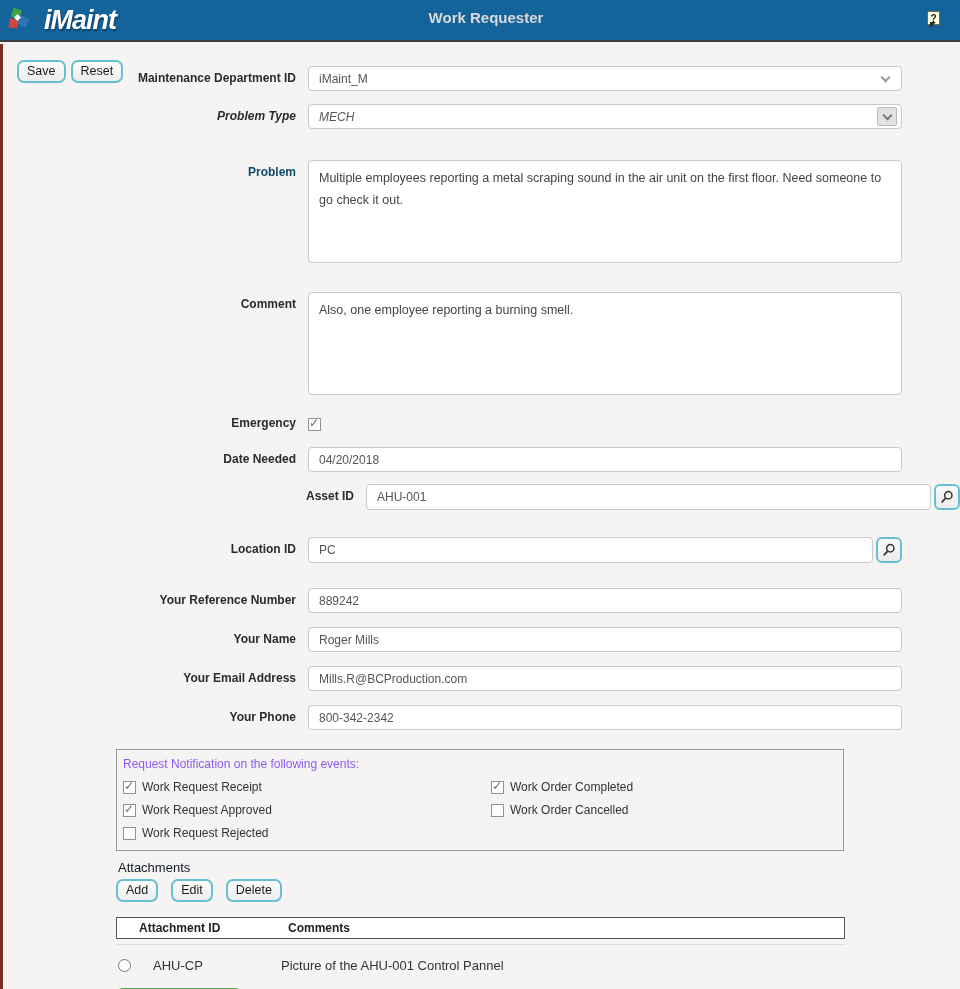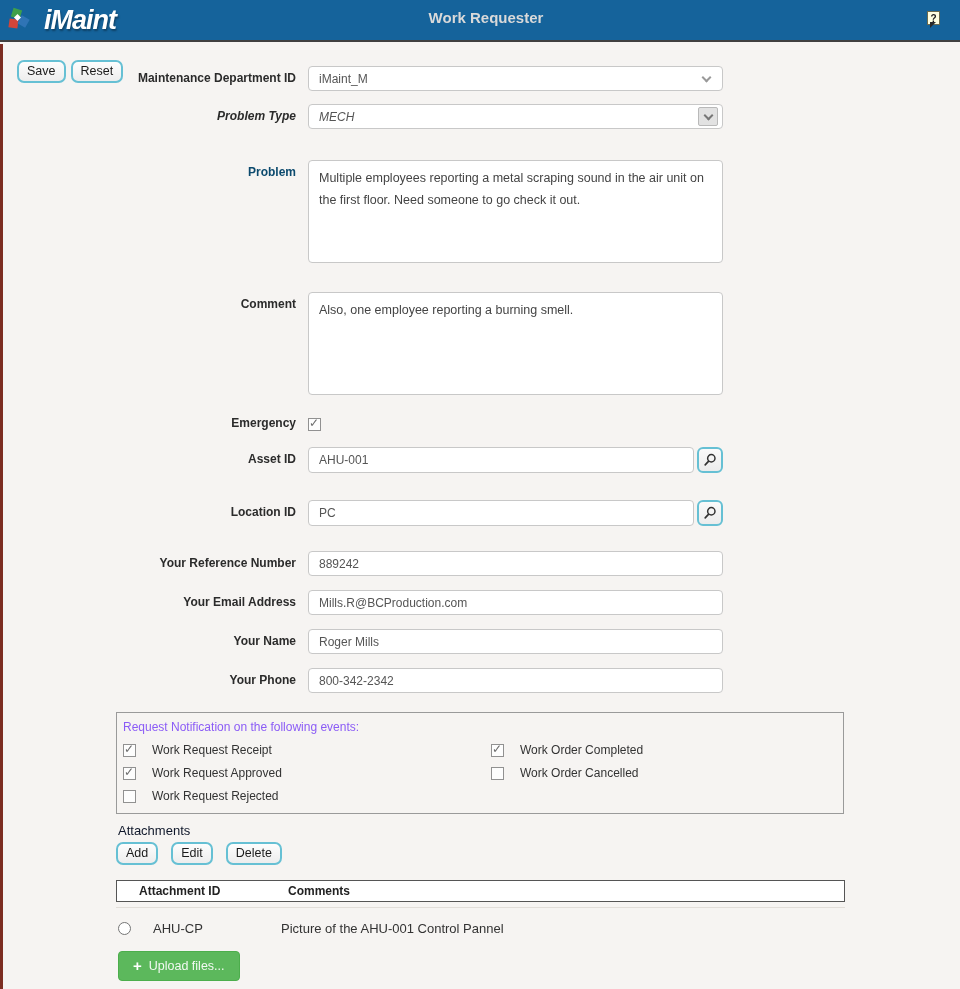--- a/index.html
+++ b/index.html
@@ -24,21 +24,21 @@
 
   
   .toolbar { position:absolute; top:60px; left:17px; display:flex; gap:5px; }
   .tbtn { font-family:"Liberation Sans", sans-serif; font-size:12.5px; color:#1a1a1a; background:linear-gradient(#fdfdfd,#ededed); border:2px solid #66c0d4; border-radius:7px; padding:2px 8px 3px; cursor:pointer; }
 
   
   .form { padding-top:24px; }
   .frow { display:flex; }
   .flabel { width:308px; text-align:right; padding-right:12px; padding-top:5px; font-size:12px; font-weight:bold; color:#2b2b2b; }
   .flabel.red { color:#0c4a6e; }
-  .fctrl { width:415px; }
+  .fctrl { width:594px; }
 
   .tinput { width:100%; height:25px; border:1px solid #c8c8c8; border-radius:4px; background:#fff; font-family:"Liberation Sans", sans-serif; font-size:12px; color:#555; padding:0 10px; outline:none; }
   .tarea { width:100%; height:103px; border:1px solid #c8c8c8; border-radius:4px; background:#fff; font-family:"Liberation Sans", sans-serif; font-size:12.5px; color:#444; padding:7px 10px; line-height:1.75; resize:none; outline:none; }
 
   .selbox { position:relative; width:100%; height:25px; border:1px solid #c8c8c8; border-radius:4px; background:#fff; font-size:12px; color:#555; padding:5px 30px 0 10px; cursor:pointer; }
   .chev { position:absolute; right:12px; top:7px; width:7px; height:7px; border-right:2px solid #999; border-bottom:2px solid #999; transform:rotate(45deg); }
   .greybtn { position:absolute; right:4px; top:2px; width:20px; height:19px; background:#e2e2e2; border:1px solid #b9b9b9; border-radius:2px; }
   .greybtn .chev { right:5px; top:4px; border-color:#777; }
 
   .searchrow { display:flex; gap:3px; align-items:center; }
@@ -49,21 +49,21 @@
   .cb { appearance:none; -webkit-appearance:none; width:13px; height:13px; border:1px solid #919191; background:#fdfdfd; position:relative; cursor:pointer; vertical-align:-2px; }
   .cb:checked::after { content:"\2713"; position:absolute; left:0px; top:-3px; font-size:12px; color:#6e6e6e; }
   .rd { appearance:none; -webkit-appearance:none; width:13px; height:13px; border:1px solid #757575; border-radius:50%; background:#fff; cursor:pointer; }
 
   
   .notif { margin:19px 0 0 116px; width:728px; border:1px solid #9a9a9a; padding:7px 10px 10px 6px; background:transparent; }
   .notif-title { font-size:12px; color:#8b5cf6; margin-bottom:9px; }
   .notif-cols { display:flex; }
   .ncol { display:flex; flex-direction:column; gap:9px; }
   .ncol.left { width:368px; }
-  .nitem { display:flex; align-items:center; gap:16px; font-size:12px; color:#333; }
+  .nitem { display:flex; align-items:center; gap:6px; font-size:12px; color:#333; }
 
   
   .att-title { margin:9px 0 0 118px; font-size:13px; color:#0f172a; }
   .att-btns { margin:4px 0 0 116px; display:flex; gap:13px; }
   .att-table { margin:15px 0 0 116px; width:729px; height:22px; border:1px solid #555; background:#fff; display:flex; align-items:center; font-size:12px; font-weight:bold; color:#222; }
   .att-th1 { padding-left:22px; width:171px; }
   .att-underline { margin-left:116px; width:729px; height:6px; border-bottom:1px solid #e2ded9; }
   .att-row { margin:13px 0 0 118px; display:flex; align-items:center; font-size:13px; color:#333; }
   .att-row .idcell { width:150px; padding-left:22px; }
   .upload { margin:15px 0 0 118px; display:inline-flex; align-items:center; gap:7px; background:#5cb85c; border:1px solid #4cae4c; border-radius:4px; color:#fff; font-family:"Liberation Sans", sans-serif; font-size:12.5px; padding:6px 14px 7px; cursor:pointer; }
@@ -132,22 +132,28 @@
     </div>
   </div>
 
   <div class="frow" style="margin-bottom:14px;">
     <div class="flabel" style="padding-top:1px;">Emergency</div>
     <div class="fctrl">
       <input type="checkbox" class="cb" checked="" style="">
     </div>
   </div>
 
-
-  <div class="frow" style="margin-bottom:27px;">
+  <div class="frow" style="margin-bottom:12px;">
+    <div class="flabel">Date Needed</div>
+    <div class="fctrl">
+      <input class="tinput" value="04/20/2018" style="">
+    </div>
+  </div>
+
+  <div class="frow" style="margin-bottom:27px;justify-content:flex-end;">
     <div class="flabel">Asset ID</div>
     <div class="fctrl">
       <div class="searchrow">
         <input class="tinput" value="AHU-001" style="">
         <button class="sbtn">
           <svg width="14" height="14" viewBox="0 0 16 16">
               <circle cx="9.5" cy="6" r="4.2" fill="none" stroke="#333" stroke-width="1.7"></circle>
               <line x1="6.2" y1="9.6" x2="2.5" y2="13.6" stroke="#333" stroke-width="1.9" stroke-linecap="round"></line>
             </svg>
         </button>
@@ -171,30 +177,30 @@
   </div>
 
   <div class="frow" style="margin-bottom:14px;">
     <div class="flabel">Your Reference Number</div>
     <div class="fctrl">
       <input class="tinput" value="889242" style="">
     </div>
   </div>
 
   <div class="frow" style="margin-bottom:14px;">
+    <div class="flabel">Your Name</div>
+    <div class="fctrl">
+      <input class="tinput" value="Roger Mills" style="">
+    </div>
+  </div>
+
+  <div class="frow" style="margin-bottom:14px;">
     <div class="flabel">Your Email Address</div>
     <div class="fctrl">
       <input class="tinput" value="Mills.R@BCProduction.com" style="">
-    </div>
-  </div>
-
-  <div class="frow" style="margin-bottom:14px;">
-    <div class="flabel">Your Name</div>
-    <div class="fctrl">
-      <input class="tinput" value="Roger Mills" style="">
     </div>
   </div>
 
   <div class="frow" style="margin-bottom:0;">
     <div class="flabel">Your Phone</div>
     <div class="fctrl">
       <input class="tinput" value="800-342-2342" style="">
     </div>
   </div>
 

